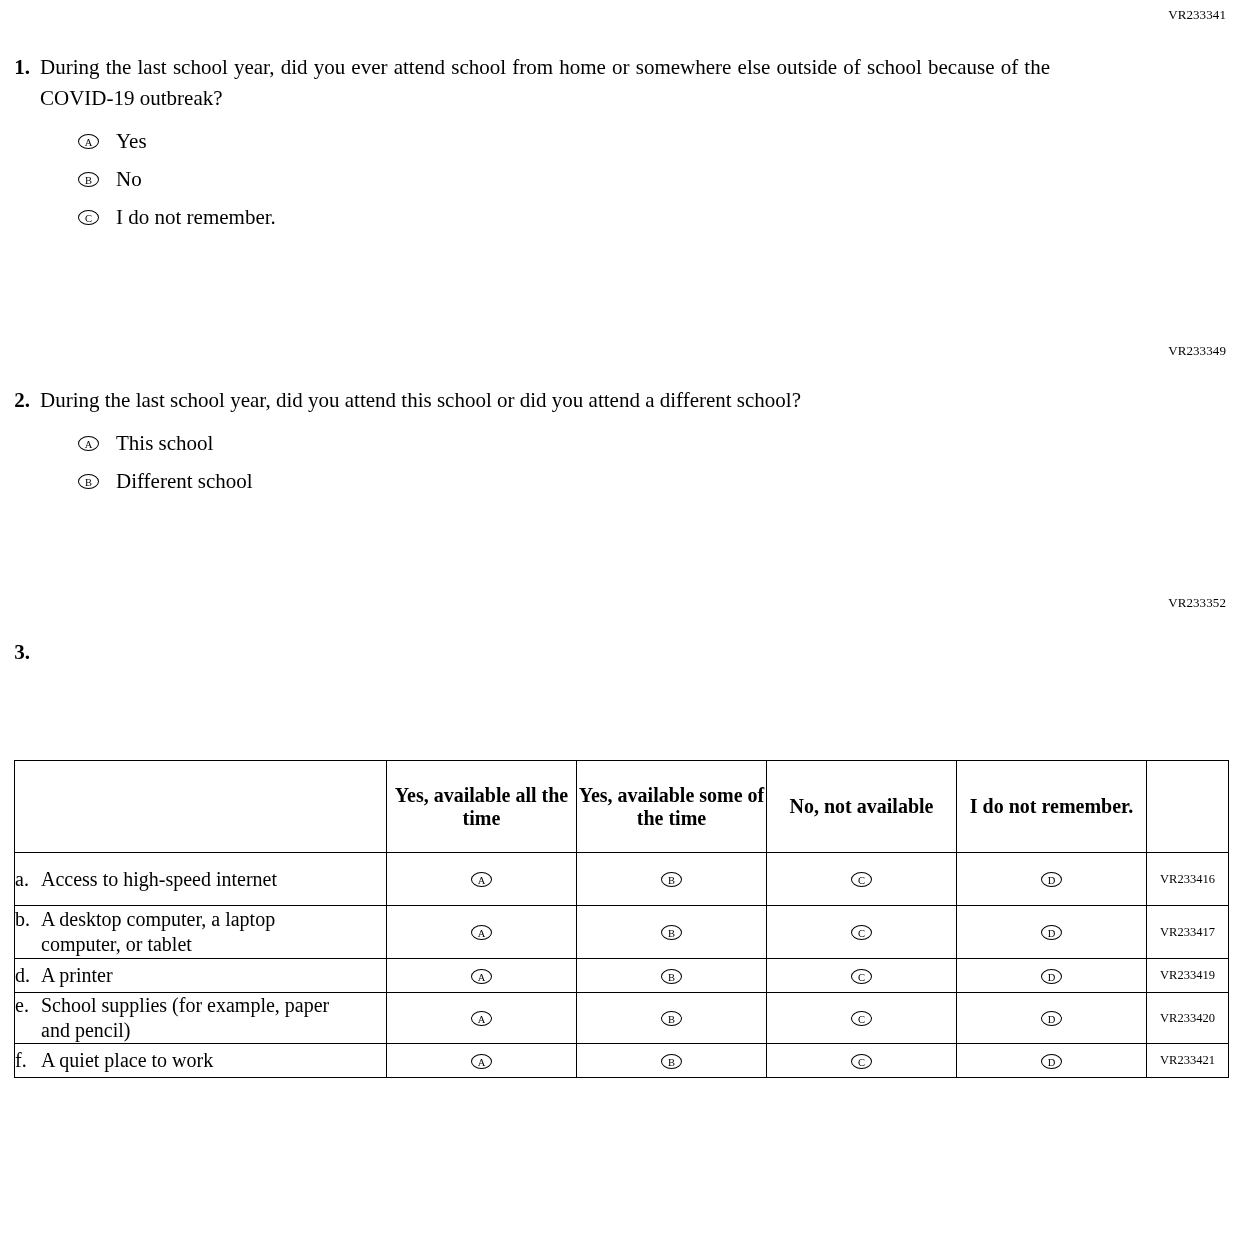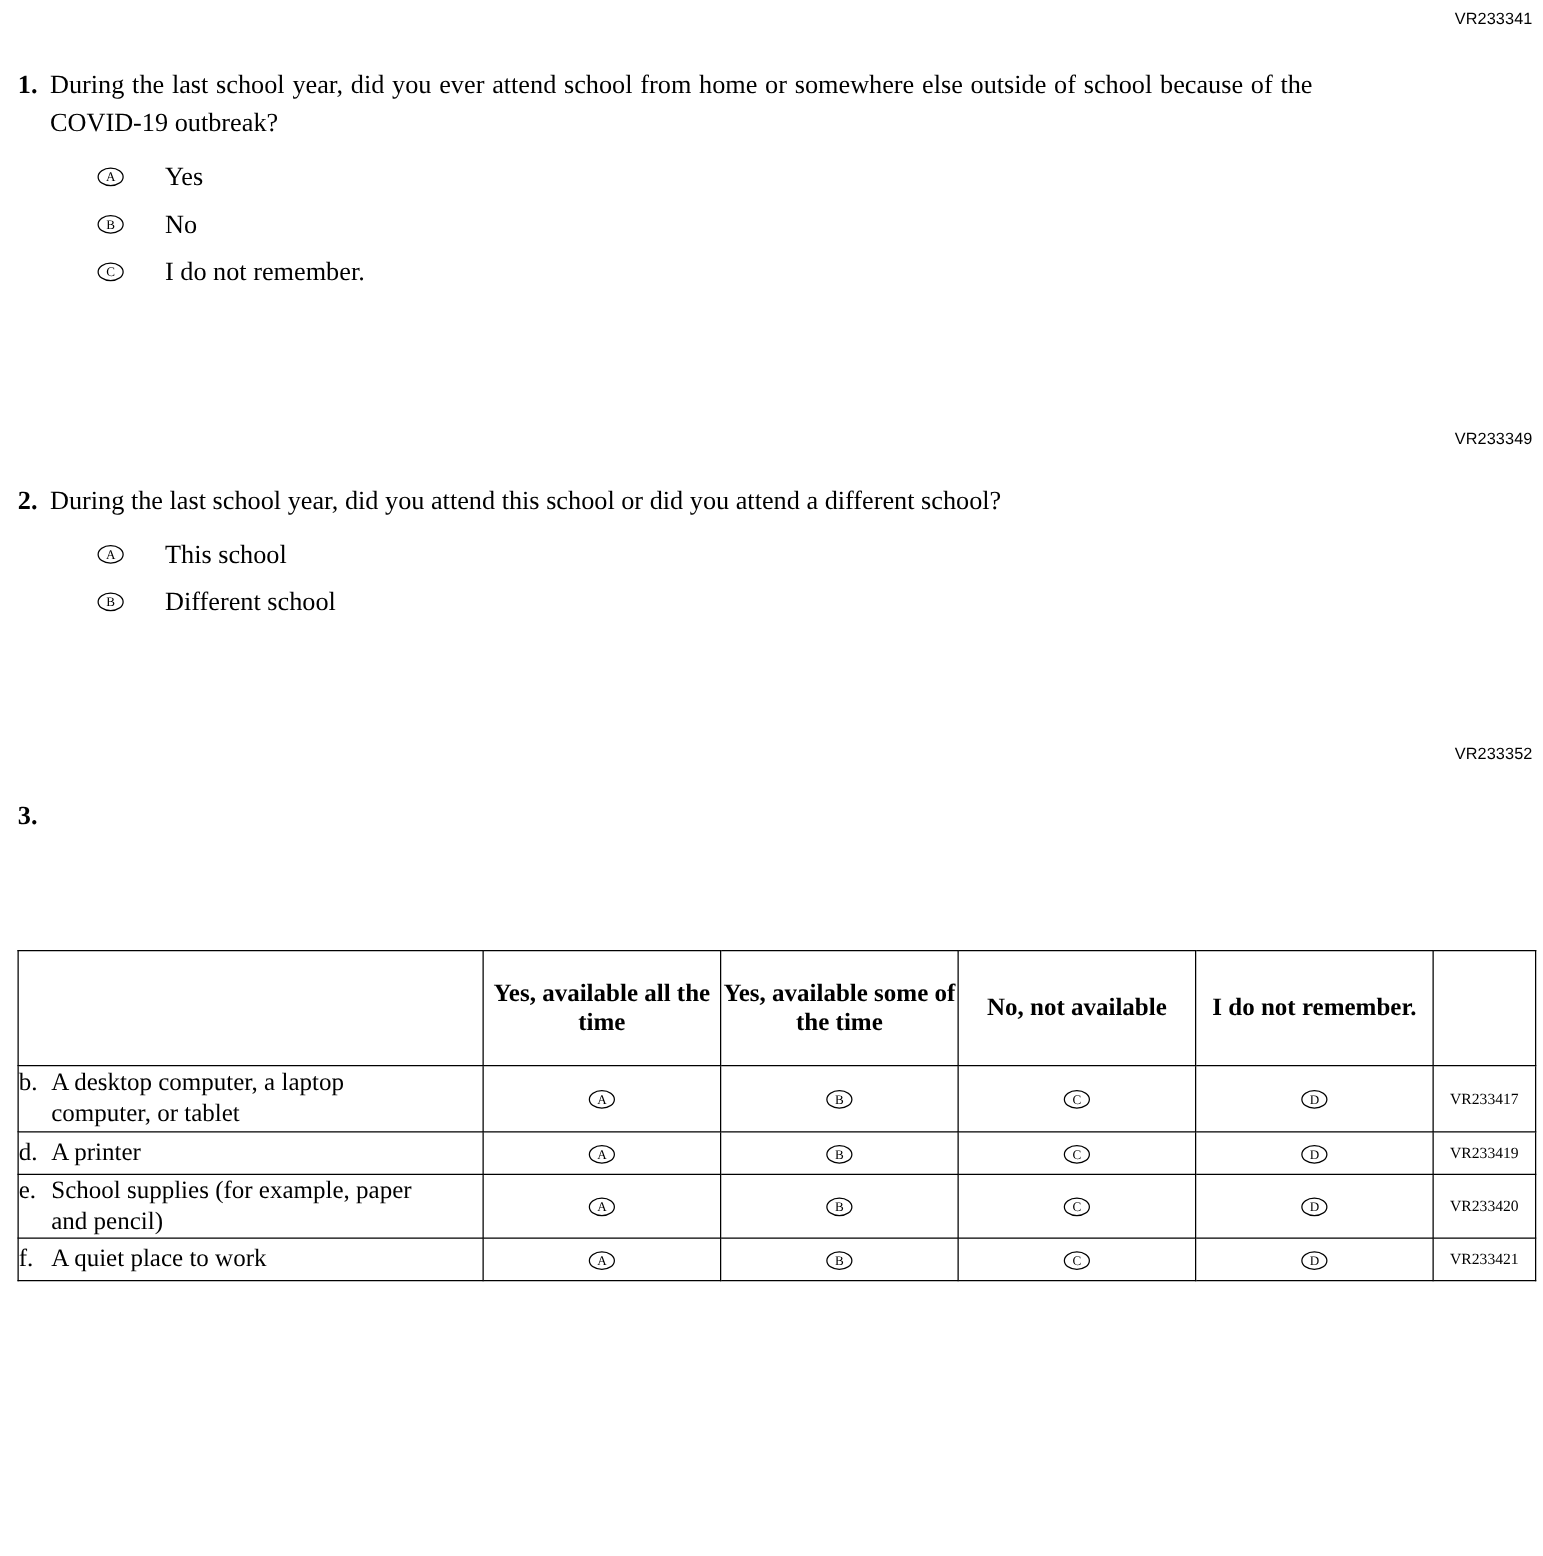--- a/index.html
+++ b/index.html
@@ -15,21 +15,21 @@
     color: #000000;
     overflow: hidden;
   }
   .page {
     position: relative;
     width: 1234px;
     height: 1245px;
     box-sizing: border-box;
   }
   .vrcode {
-    font-family: Liberation Sans, sans-serif;
+    font-family: Liberation Serif, serif;
     font-size: 13px;
     text-align: right;
     letter-spacing: 0.1px;
   }
   .vr-top {
     position: absolute;
     right: 8px;
     top: 7px;
   }
   .q-block {
@@ -77,21 +77,21 @@
     font-size: 10.5px;
     line-height: 15px;
     text-align: center;
     font-family: "Liberation Serif", serif;
     flex: 0 0 21px;
     box-sizing: border-box;
   }
   .opt-label {
     font-size: 21px;
     line-height: 26px;
-    margin-left: 33px;
+    margin-left: 17px;
   }
   
   .grid-wrap {
     position: absolute;
     left: 14px;
     top: 760px;
     width: 1206px;
   }
   table.grid {
     border-collapse: collapse;
@@ -214,20 +214,30 @@
           <th>Yes, available all the time</th>
           <th>Yes, available some of the time</th>
           <th>No, not available</th>
           <th>I do not remember.</th>
           <th class="vr-head"></th>
         </tr>
       </thead>
       <tbody>
         <tr style="height:53px;">
           <td class="item">
+            <span class="lbl">a.</span><span class="txt">Access to high-speed internet</span>
+          </td>
+          <td class="optcell"><span class="bubble">A</span></td>
+          <td class="optcell"><span class="bubble">B</span></td>
+          <td class="optcell"><span class="bubble">C</span></td>
+          <td class="optcell"><span class="bubble">D</span></td>
+          <td class="vrcell">VR233416</td>
+        </tr>
+        <tr style="height:53px;">
+          <td class="item">
             <span class="lbl">b.</span><span class="txt">A desktop computer, a laptop computer, or tablet</span>
           </td>
           <td class="optcell"><span class="bubble">A</span></td>
           <td class="optcell"><span class="bubble">B</span></td>
           <td class="optcell"><span class="bubble">C</span></td>
           <td class="optcell"><span class="bubble">D</span></td>
           <td class="vrcell">VR233417</td>
         </tr>
         <tr style="height:34px;">
           <td class="item">

